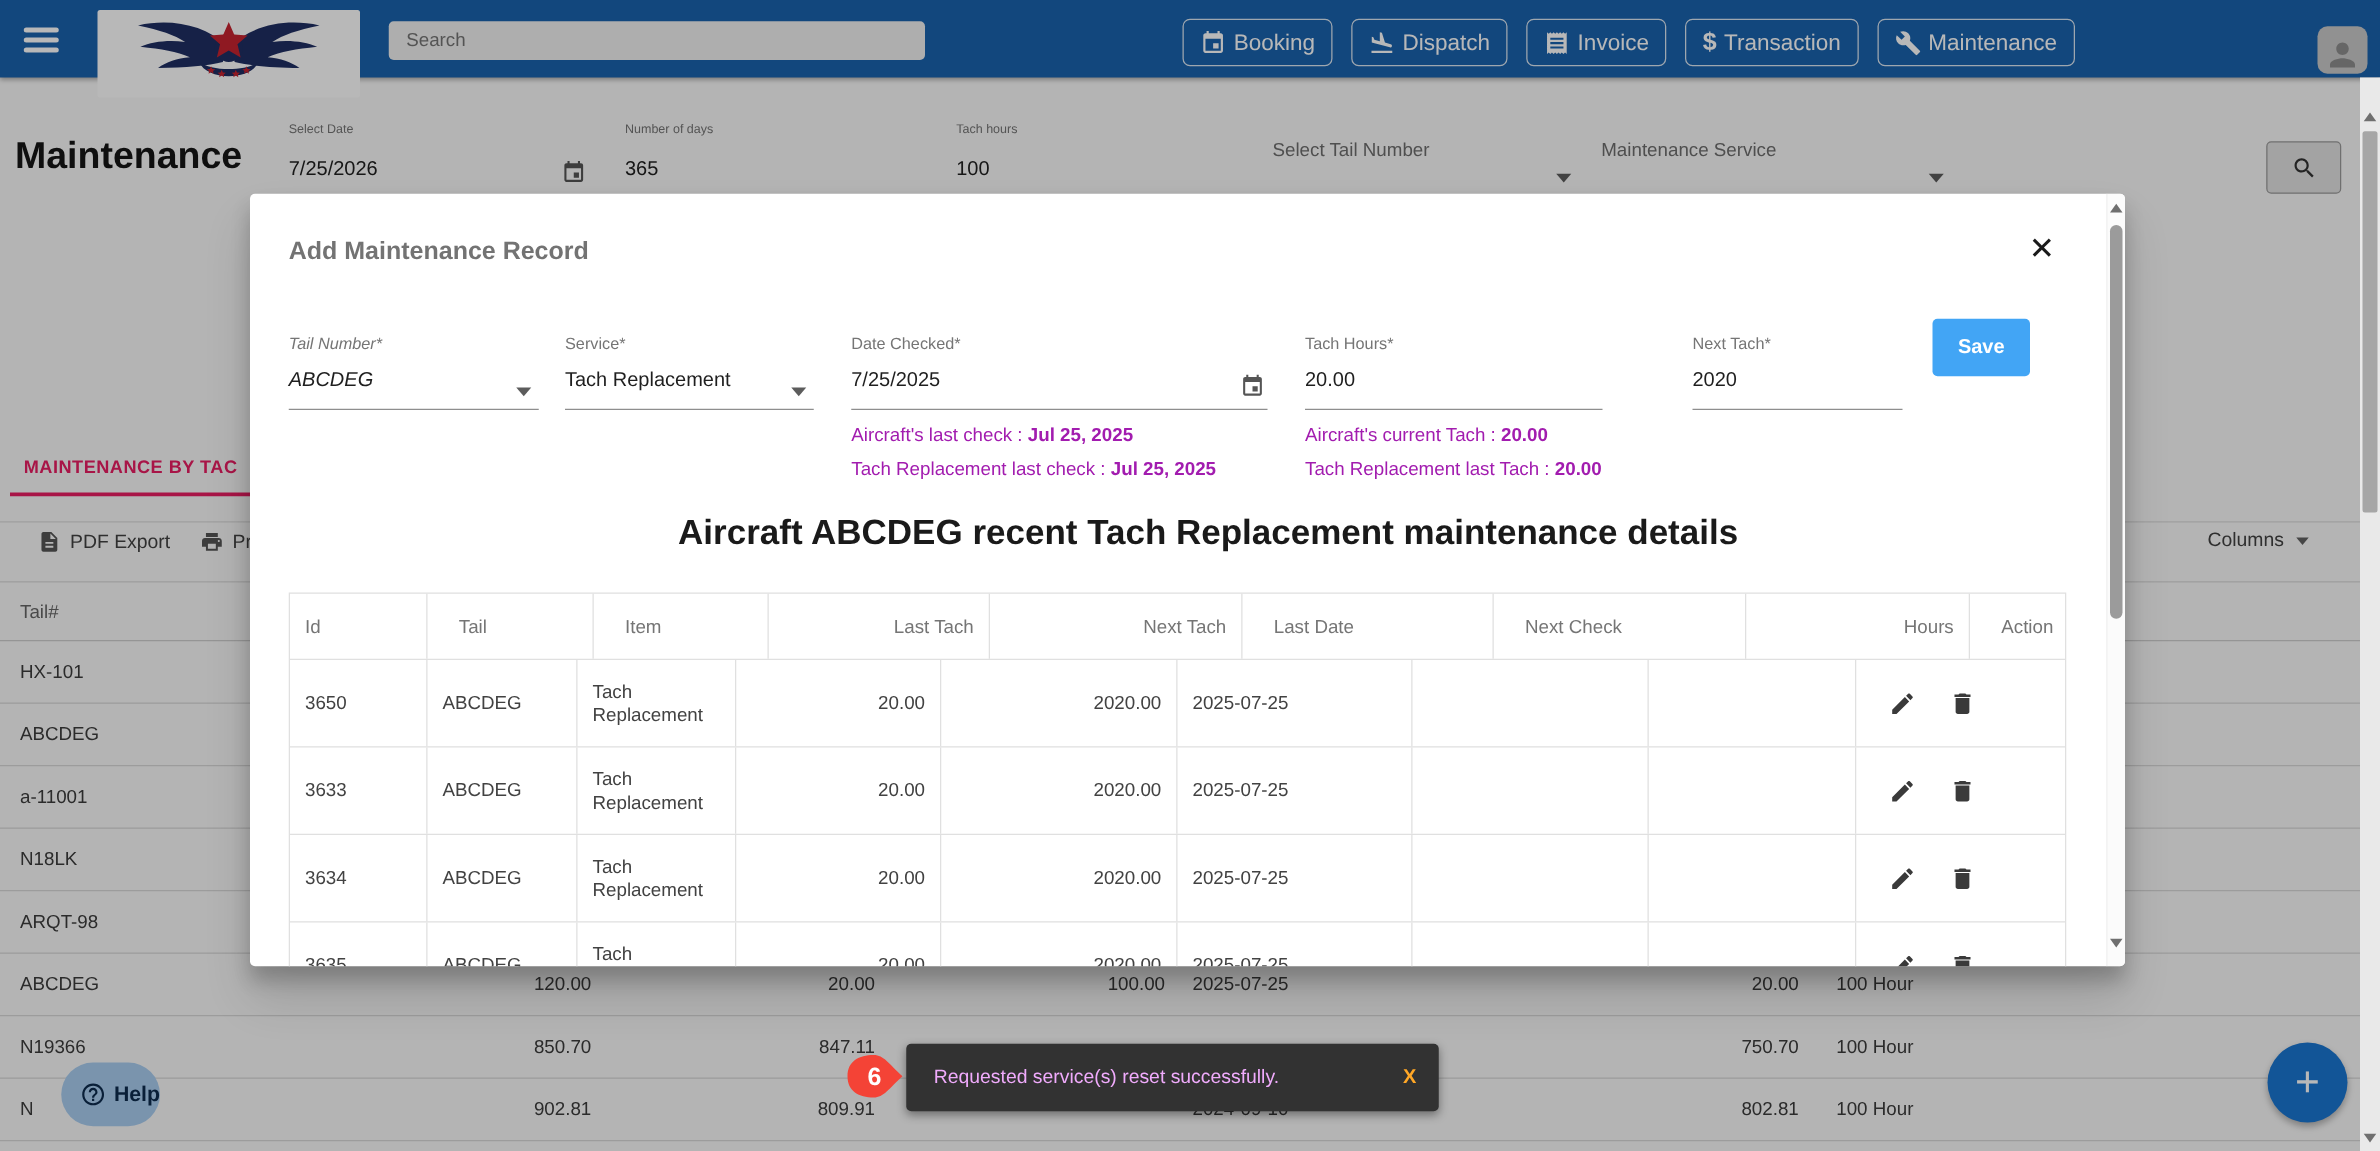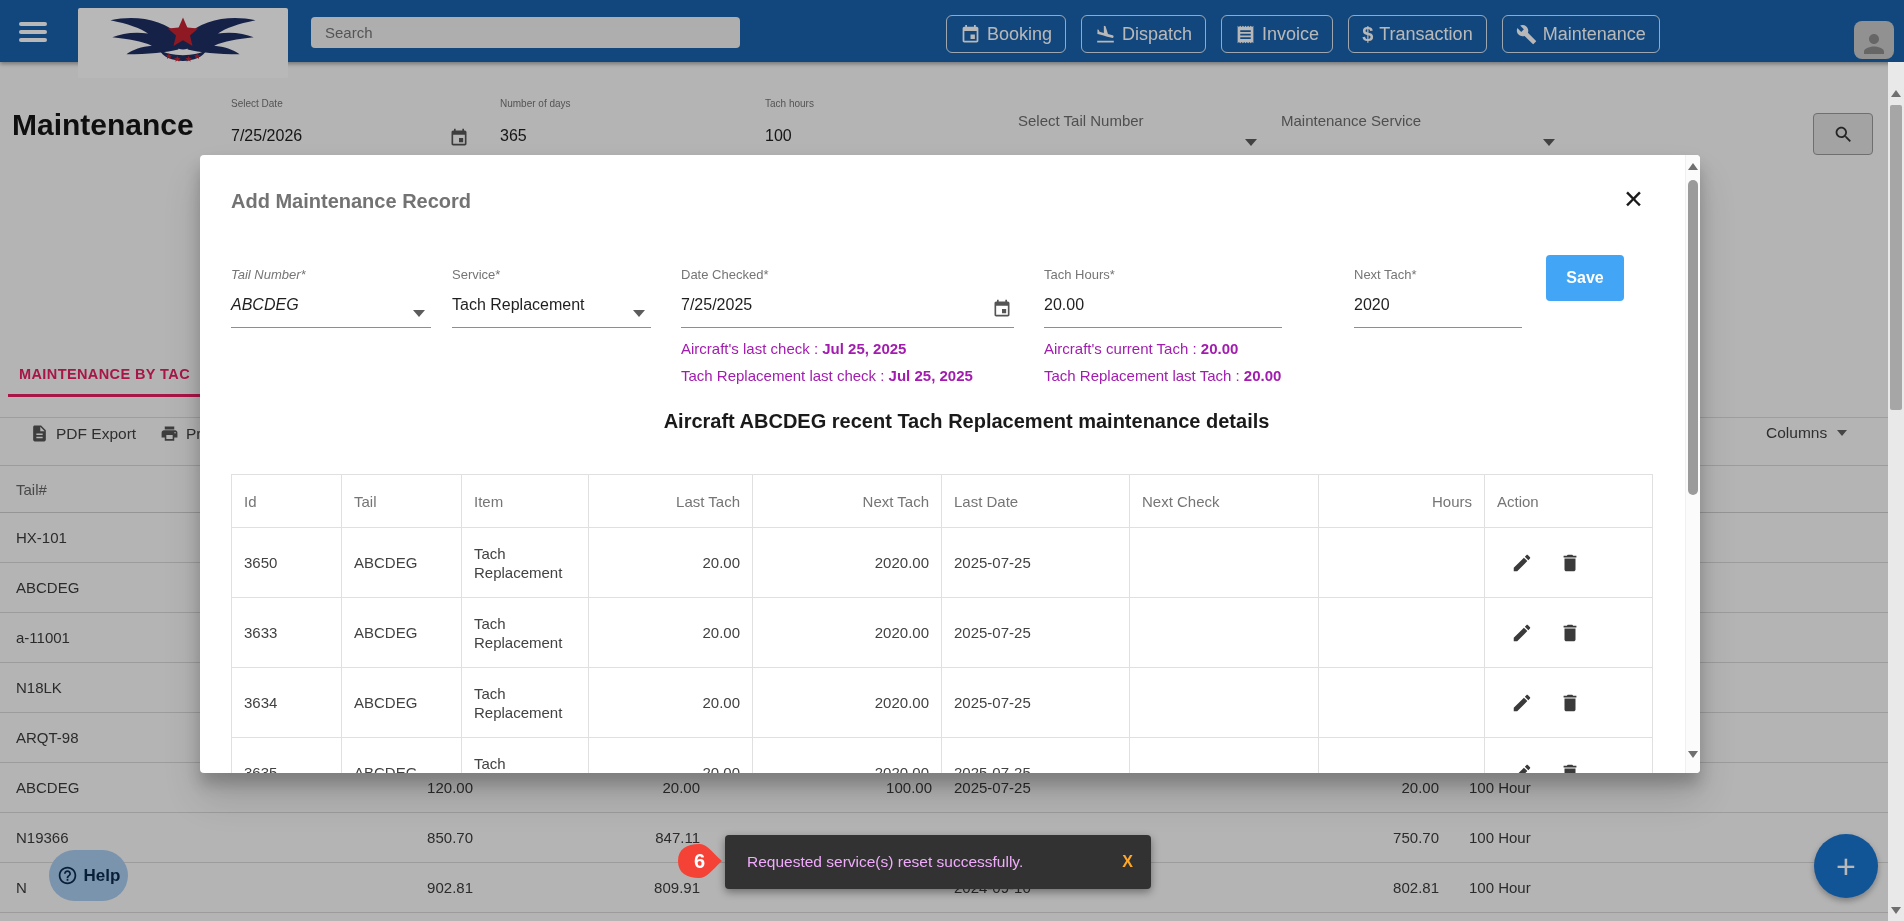--- a/index.html
+++ b/index.html
@@ -45,45 +45,45 @@
   .bgrow span { position:absolute; top:16px; white-space:nowrap; }
   .c-tail { left:16px; }
   .c-n1 { left:300px; width:173px; text-align:right; }
   .c-n2 { left:520px; width:180px; text-align:right; }
   .c-n3 { left:750px; width:182px; text-align:right; }
   .c-date { left:954px; }
   .c-n4 { left:1260px; width:179px; text-align:right; }
   .c-svc { left:1469px; }
 
   
-  .help { position:absolute; left:49px; top:850px; width:79px; height:51px; background:#a9cdf0; border-radius:26px; display:flex; align-items:center; justify-content:center; gap:6px; cursor:pointer; }
+  .help { position:absolute; left:49px; top:850px; width:79px; height:51px; background:#a9cdf0; border-radius:26px; display:flex; align-items:center; justify-content:flex-end; gap:6px; cursor:pointer; }
   .help svg { width:21px; height:21px; fill:#0d2b4e; }
   .help span { font-size:17px; font-weight:bold; color:#0d2b4e; }
   .fab { position:absolute; left:1814px; top:834px; width:64px; height:64px; border-radius:50%; background:#1976d2; color:#fff; font-size:34px; display:flex; align-items:center; justify-content:center; cursor:pointer; box-shadow:0 3px 6px rgba(0,0,0,.3); }
 
   
   .backdrop { position:absolute; inset:0; background:rgba(0,0,0,.28); z-index:40; }
 
   
   .modal { position:absolute; left:200px; top:155px; width:1500px; height:618px; background:#fff; border-radius:4px; box-shadow:0 11px 15px rgba(0,0,0,.2), 0 24px 38px rgba(0,0,0,.14); z-index:60; overflow:hidden; }
   .m-title { position:absolute; left:31px; top:35px; font-size:20px; font-weight:bold; color:#737373; }
   .m-close { position:absolute; right:56px; top:32px; font-size:25px; color:#1a1a1a; cursor:pointer; line-height:1; }
   .mfield { position:absolute; top:112px; height:61px; border-bottom:1px solid #8e8e8e; }
   .mfield .lbl { position:absolute; left:0; top:0; font-size:13px; color:#757575; white-space:nowrap; }
   .mfield .val { position:absolute; left:0; top:29px; font-size:16px; color:#1f1f1f; white-space:nowrap; }
   .save-btn { position:absolute; left:1346px; top:100px; width:78px; height:46px; background:#42a5f5; border:none; border-radius:4px; color:#fff; font-size:16px; font-weight:bold; cursor:pointer; font-family:inherit; }
   .info { position:absolute; top:180px; font-size:15px; color:#a21caf; line-height:27px; }
   .info b { font-weight:bold; }
-  .m-heading { position:absolute; left:0; top:255px; width:1485px; text-align:center; font-size:20px; font-weight:bold; color:#1a1a1a;padding-left:48px; }
+  .m-heading { position:absolute; left:0; top:255px; width:1485px; text-align:center; font-size:28px; font-weight:bold; color:#1a1a1a;padding-left:48px; }
   .mtable { position:absolute; left:31px; top:319px; width:1422px; border:1px solid #e0e0e0; }
   .mrow { display:grid; grid-template-columns:110px 120px 127px 164px 189px 188px 189px 166px 167px; }
   .mrow > div { border-right:1px solid #e0e0e0; padding:0 12px; display:flex; align-items:center; font-size:15px; color:#424242; }
   .mrow > div:last-child { border-right:none; }
   .mrow { border-bottom:1px solid #e0e0e0; }
-  .mrow.mhead { height:53px; }
+  .mrow.mhead { height:53px;gap:13px; }
   .mrow.mhead > div { color:#757575; font-weight:500; }
   .mrow.mbody { height:70px; }
   .ar { justify-content:flex-end; }
   .item-cell { line-height:19px; }
   .act { gap:26px; padding-left:26px !important; }
   .act svg { width:22px; height:22px; fill:#3a3a3a; cursor:pointer; }
   .m-scroll { position:absolute; right:0; top:0; width:15px; height:618px; background:#fbfbfb; border-left:1px solid #f0f0f0; }
   .m-thumb { position:absolute; left:2px; top:25px; width:10px; height:315px; background:#9b9b9b; border-radius:5px; }
   .tri-up { width:0; height:0; border-left:5px solid transparent; border-right:5px solid transparent; border-bottom:7px solid #6f6f6f; position:absolute; left:2px; }
   .tri-dn { width:0; height:0; border-left:5px solid transparent; border-right:5px solid transparent; border-top:7px solid #6f6f6f; position:absolute; left:2px; }

